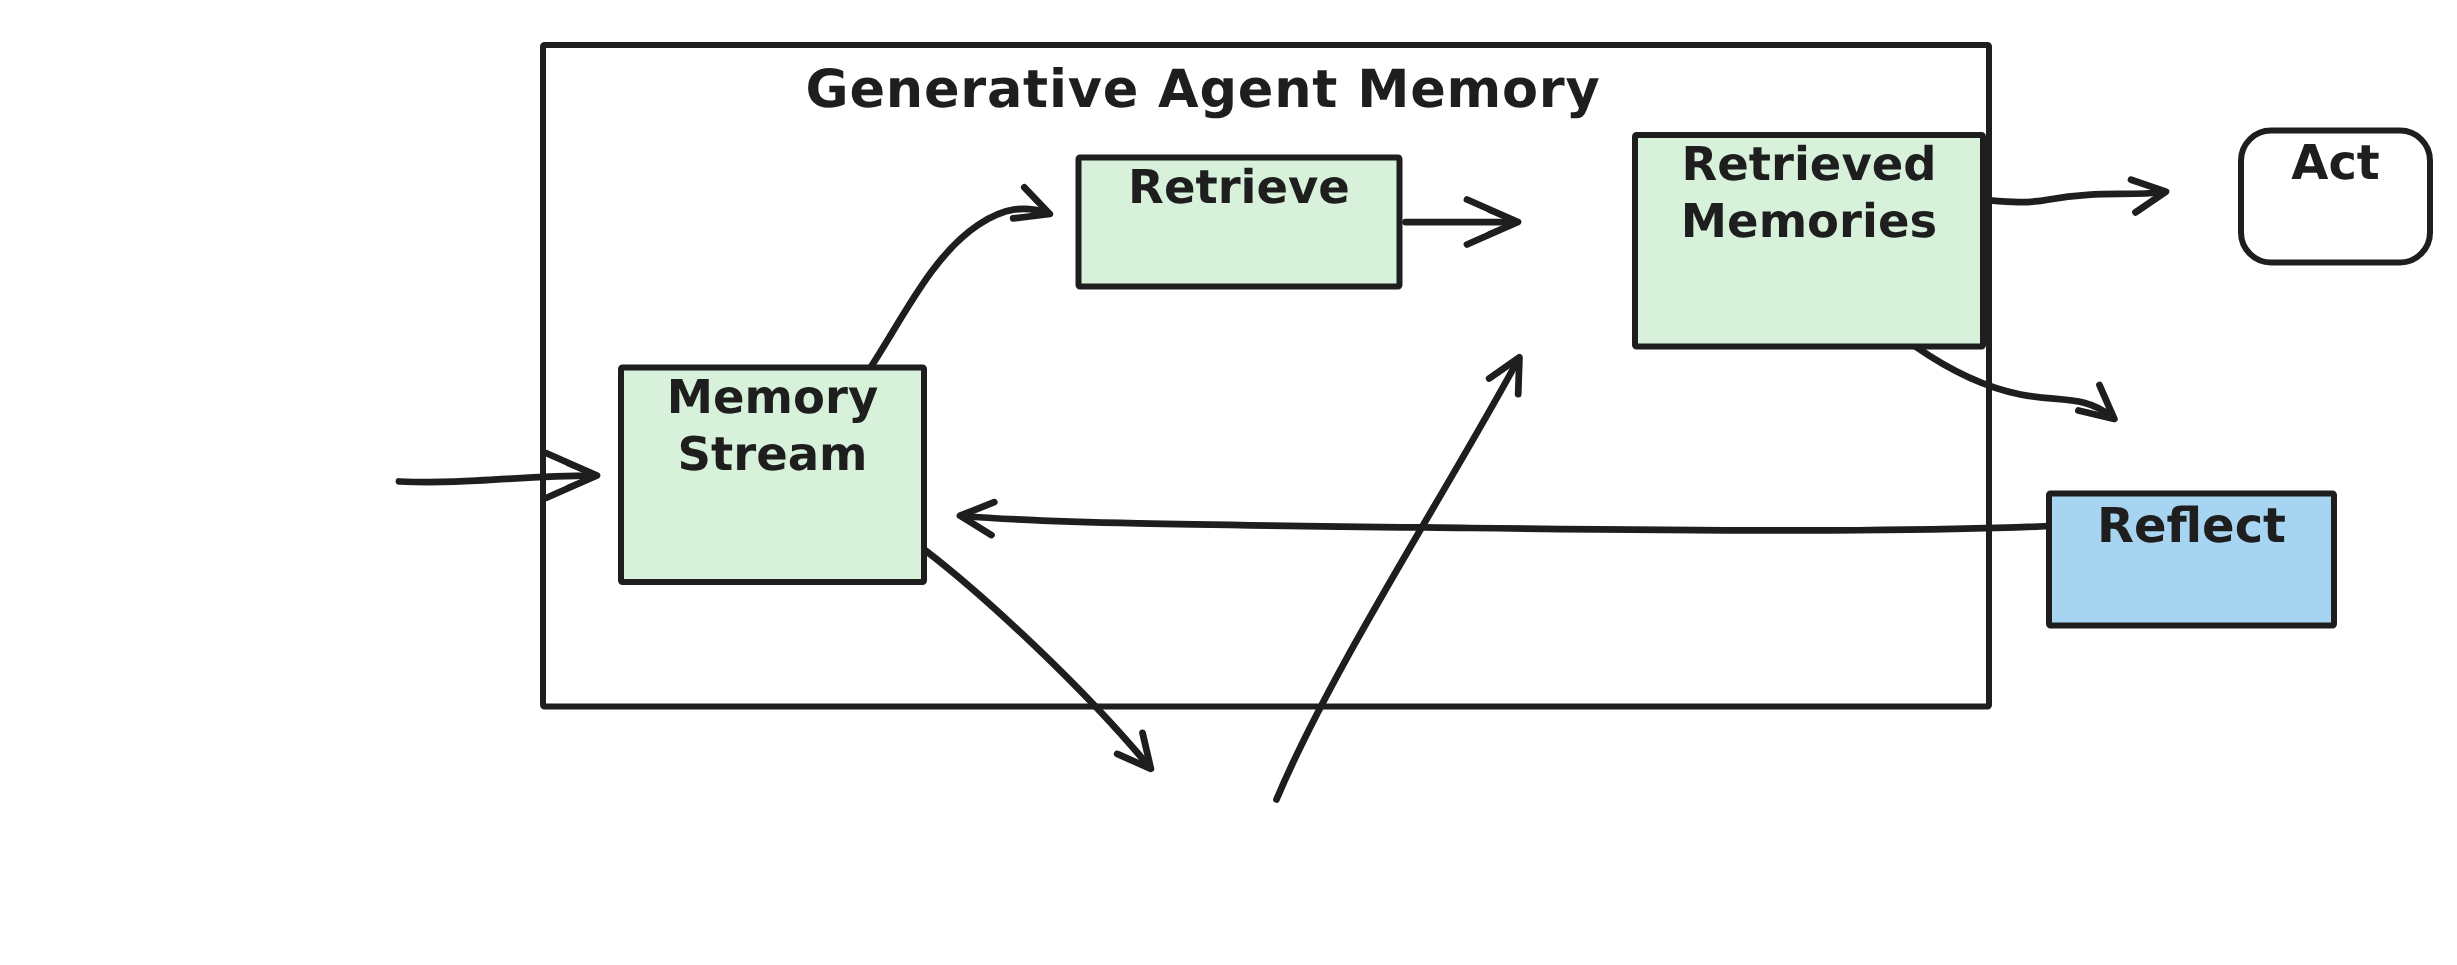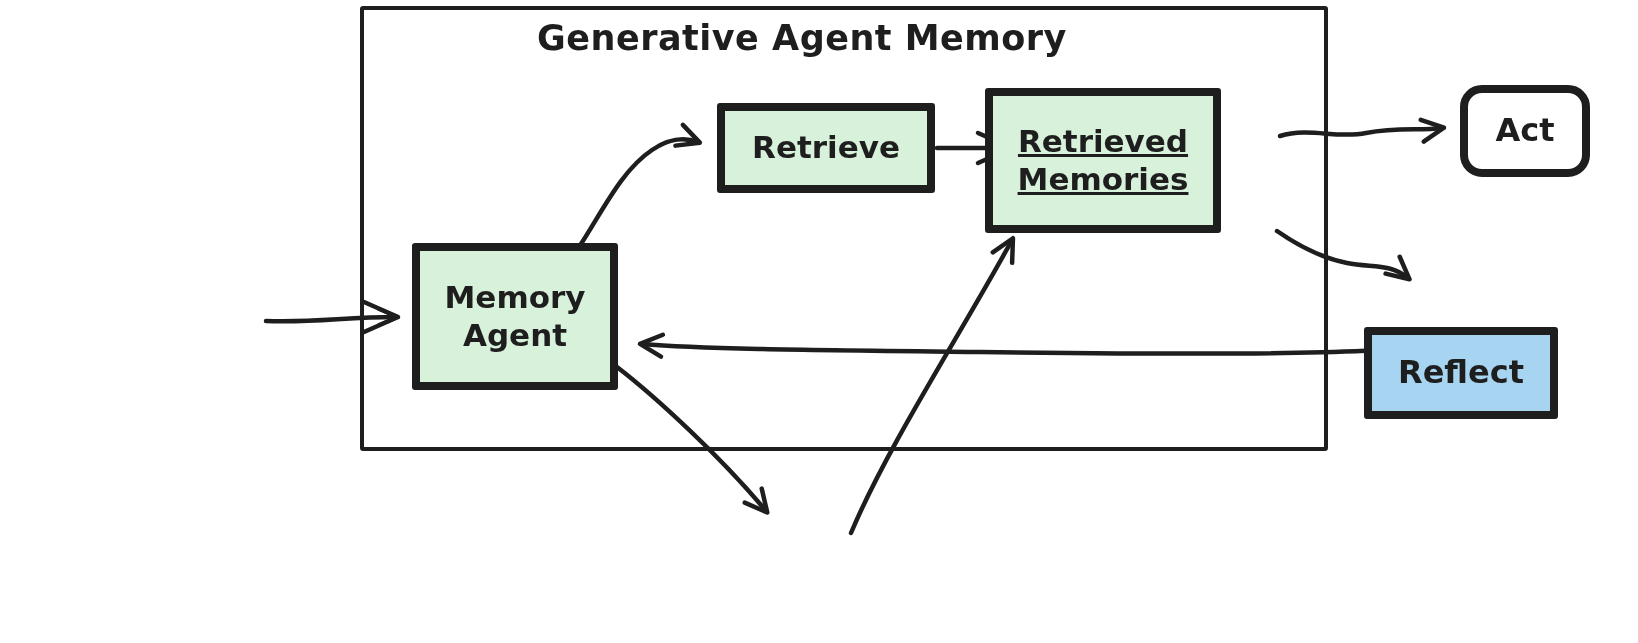--- a/index.html
+++ b/index.html
@@ -5,44 +5,44 @@
   html,body{margin:0;padding:0;background:#ffffff;}
   .canvas{
     position:relative;
     width:1638px;height:643px;
     background:#ffffff;
     overflow:hidden;
     font-family:"DejaVu Sans","Liberation Sans",sans-serif;
     color:#1e1e1e;
   }
   .frame{
-    position:absolute;left:360px;top:6px;width:968px;height:445px;
+    position:absolute;left:360px;top:28px;width:968px;height:445px;
     box-sizing:border-box;
     border:4px solid #1e1e1e;border-radius:3px;
     z-index:1;
   }
   .frame-title{
     position:absolute;top:8px;left:0;right:84px;
     text-align:center;
     font-size:35px;font-weight:600;letter-spacing:0.5px;
     white-space:nowrap;
   }
   .edges{
     position:absolute;left:0;top:0;width:1638px;height:643px;
     z-index:2;pointer-events:none;
   }
   .edge{stroke:#1e1e1e;stroke-width:4.5;fill:none;stroke-linecap:round;}
   .node{
     position:absolute;box-sizing:border-box;
-    border:8px solid #c2410c;border-radius:3px;
-    display:flex;align-items:center;justify-content:center;
+    border:4px solid #c2410c;border-radius:3px;
+    display:flex;justify-content:center;
     text-align:center;font-weight:600;
     z-index:3;
   }
-  .rounded{border-radius:26px;}
+  .rounded{border-radius:26px;margin-left:32px;}
   .label{line-height:1.22;padding:0 4px;}
 </style>
 </head>
 <body>
 
 <div class="canvas">
 
   <div class="frame">
     <div class="frame-title">Generative Agent Memory</div>
   </div>
@@ -63,28 +63,28 @@
     <path class="edge" marker-end="url(#ah2)" d="M 937,148 C 965,148 985,148 1010,148"></path>
     <path class="edge" marker-end="url(#ah)" d="M 1280,136 C 1310,127 1336,139 1366,133 C 1398,127 1420,131 1442,128"></path>
     <path class="edge" marker-end="url(#ah)" stroke-width="5" d="M 1277,231 C 1300,247 1322,258 1347,263 C 1372,268 1390,263 1408,278"></path>
     <path class="edge" marker-end="url(#ah)" d="M 1428,346 C 1350,356 1150,354 980,352 C 810,350 700,349 642,344"></path>
     <path class="edge" marker-end="url(#ah)" stroke-width="5" d="M 617,367 C 656,397 722,458 766,511"></path>
     <path class="edge" marker-end="url(#ah)" stroke-width="5" d="M 851,533 C 888,445 962,332 1012,240"></path>
   </svg>
 
 
   <div class="node" style="left: 412px; top: 243px; width: 206px; height: 147px; font-size: 31px; background-color: rgb(216, 241, 218); border-color: rgb(30, 30, 30);">
-    <span class="label">Memory Agent</span>
+    <span class="label">Memory Stream</span>
   </div>
 
   <div class="node" style="left: 717px; top: 103px; width: 218px; height: 90px; font-size: 31px; background-color: rgb(216, 241, 218); border-color: rgb(30, 30, 30);">
     <span class="label">Retrieve</span>
   </div>
 
-  <div class="node" style="left: 985px; top: 88px; width: 236px; height: 145px; font-size: 31px; background-color: rgb(216, 241, 218); border-color: rgb(30, 30, 30); text-decoration: underline;">
+  <div class="node" style="left: 1088px; top: 88px; width: 236px; height: 145px; font-size: 31px; background-color: rgb(216, 241, 218); border-color: rgb(30, 30, 30);">
     <span class="label">Retrieved Memories</span>
   </div>
 
   <div class="node rounded" style="left: 1460px; top: 85px; width: 130px; height: 92px; font-size: 32px; border-radius: 22px; background-color: rgb(255, 255, 255); border-color: rgb(30, 30, 30);">
     <span class="label">Act</span>
   </div>
 
   <div class="node" style="left: 1364px; top: 288px; width: 194px; height: 92px; font-size: 32px; background-color: rgb(167, 212, 241); border-color: rgb(30, 30, 30); margin-top: 39px;">
     <span class="label">Reflect</span>
   </div>

